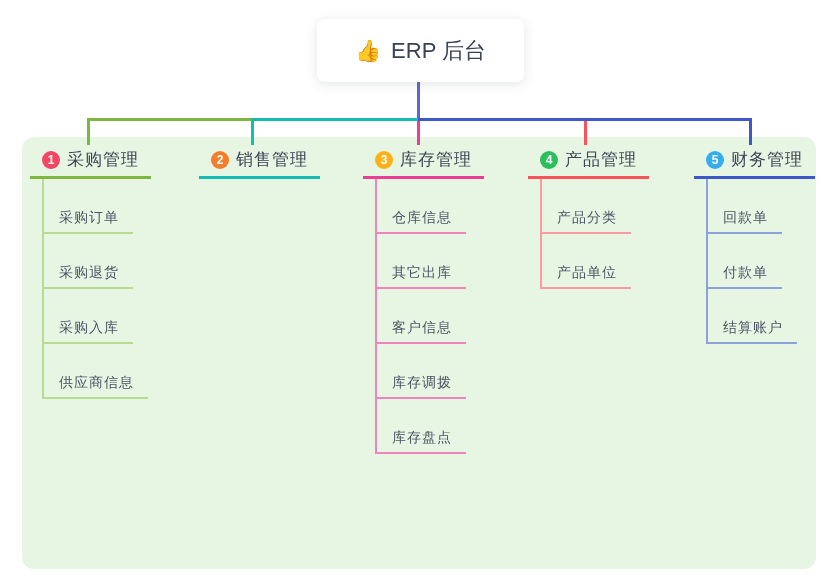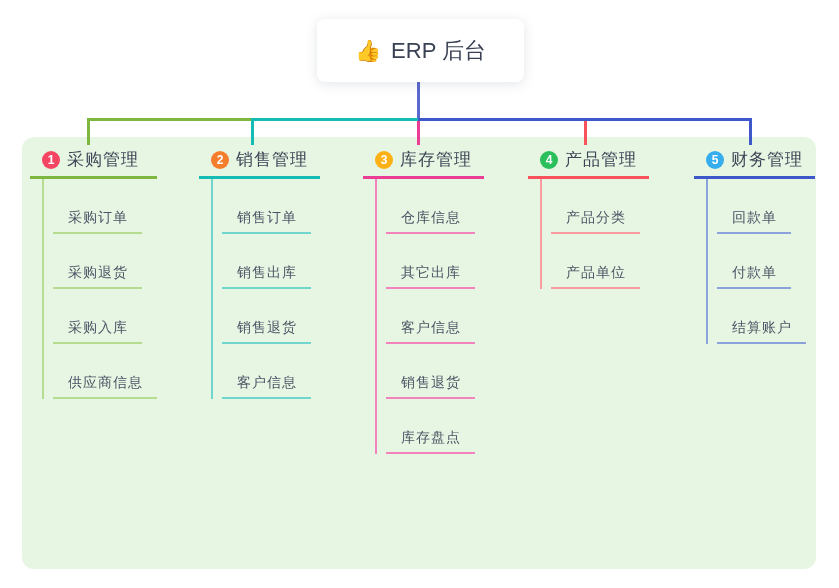--- a/index.html
+++ b/index.html
@@ -47,21 +47,21 @@
     background:var(--badge); color:#ffffff;
     font-size:12px; font-weight:700; letter-spacing:0;
     display:flex; align-items:center; justify-content:center;
     flex:0 0 18px;
   }
   .children {
     margin-left:12px;
     border-left:2px solid var(--child);
     width:max-content;
   }
-  .item { height:55px; display:flex; align-items:flex-end;margin-left:9px; }
+  .item { height:55px; display:flex; align-items:flex-end; }
   .item-label {
     font-size:14px; color:#4c5365;
     padding:0 14px 5px 15px;
     border-bottom:2px solid var(--child);
     white-space:nowrap; letter-spacing:1px;
   }
 </style>
 </head>
 <body style="background: rgb(255, 255, 255);">
 
@@ -101,53 +101,39 @@
         <span class="item-label">供应商信息</span>
       </div>
   </div>
 </div>
 
 <div class="branch" style="left: 199px; --main: #14bcb4; --child: #70d6cd; --badge: #f57d2c;">
   <div class="branch-title">
     <span class="badge">2</span>
     <span>销售管理</span>
   </div>
-  <div class="children">
-    <div class="item">
-        <span class="item-label">销售订单</span>
-      </div>
-    <div class="item">
-        <span class="item-label">销售出库</span>
-      </div>
-    <div class="item">
-        <span class="item-label">销售退货</span>
-      </div>
-    <div class="item">
-        <span class="item-label">客户信息</span>
-      </div>
-  </div>
 </div>
 
 <div class="branch" style="left: 363px; --main: #ea3d95; --child: #f283bd; --badge: #fcb116;">
   <div class="branch-title">
     <span class="badge">3</span>
     <span>库存管理</span>
   </div>
   <div class="children">
     <div class="item">
         <span class="item-label">仓库信息</span>
       </div>
     <div class="item">
         <span class="item-label">其它出库</span>
       </div>
     <div class="item">
         <span class="item-label">客户信息</span>
       </div>
     <div class="item">
-        <span class="item-label">销售退货</span>
+        <span class="item-label">库存调拨</span>
       </div>
     <div class="item">
         <span class="item-label">库存盘点</span>
       </div>
   </div>
 </div>
 
 <div class="branch" style="left: 528px; --main: #f8535b; --child: #f99ba1; --badge: #2abf5b;">
   <div class="branch-title">
     <span class="badge">4</span>

